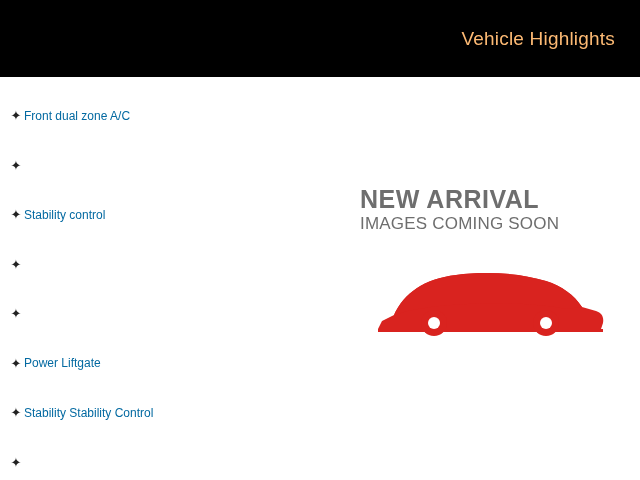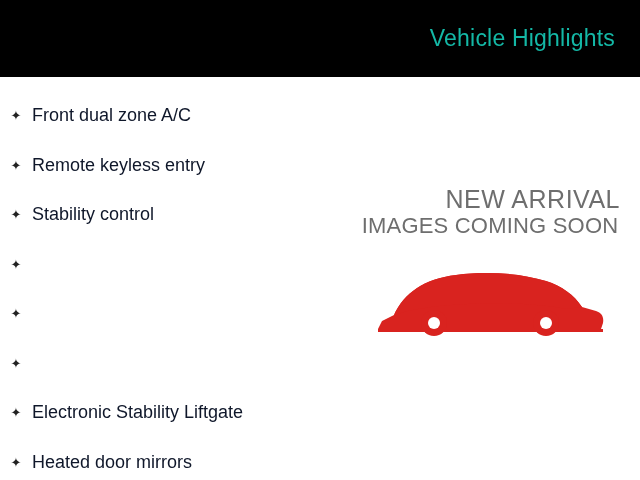--- a/index.html
+++ b/index.html
@@ -26,22 +26,22 @@
     width: 640px;
     height: 77px;
     background: #000000;
     display: flex;
     align-items: center;
     justify-content: flex-end;
     box-sizing: border-box;
     padding-right: 25px;
   }
   .header-title {
-    color: #14b8a6;
-    font-size: 23px;
+    color: #fdba74;
+    font-size: 19px;
     font-weight: normal;
     letter-spacing: 0.2px;
   }
   .content {
     position: absolute;
     top: 77px;
     left: 0;
     width: 640px;
     height: 403px;
   }
@@ -60,43 +60,42 @@
   }
   .star-icon {
     width: 16px;
     color: #222222;
     font-size: 13px;
     line-height: 1;
     text-align: center;
     flex: 0 0 16px;
   }
   .feature-label {
-    margin-left: 8px;
-    font-size: 18px;
-    color: #0f172a;
+    font-size: 12px;
+    color: #0369a1;
     white-space: nowrap;
   }
   .image-placeholder {
     position: absolute;
     left: 360px;
     top: 110px;
     width: 260px;
     height: 170px;
   }
   .na-title {
-    text-align: right;
+    text-align: left;
     font-size: 25px;
     color: #6e6e6e;
     letter-spacing: 0.5px;
-    font-weight: normal;
+    font-weight: bold;
     line-height: 1;
   }
   .na-sub {
-    text-align: center;
-    font-size: 22px;
+    text-align: left;
+    font-size: 17px;
     color: #6e6e6e;
     letter-spacing: 0.2px;
     margin-top: 3px;
     line-height: 1;
   }
   .car-wrap {
     position: absolute;
     left: 0;
     top: 62px;
     width: 260px;
@@ -116,48 +115,47 @@
 
     <div class="features">
 
       <div class="feature-row">
         <span class="star-icon">✦</span>
         <span class="feature-label">Front dual zone A/C</span>
       </div>
 
       <div class="feature-row">
         <span class="star-icon">✦</span>
-        <span class="feature-label">Remote keyless entry</span>
       </div>
 
       <div class="feature-row">
         <span class="star-icon">✦</span>
         <span class="feature-label">Stability control</span>
       </div>
 
       <div class="feature-row">
         <span class="star-icon">✦</span>
       </div>
 
       <div class="feature-row">
         <span class="star-icon">✦</span>
       </div>
 
       <div class="feature-row">
         <span class="star-icon">✦</span>
+        <span class="feature-label">Power Liftgate</span>
       </div>
 
       <div class="feature-row">
         <span class="star-icon">✦</span>
-        <span class="feature-label">Electronic Stability Liftgate</span>
+        <span class="feature-label">Stability Stability Control</span>
       </div>
 
       <div class="feature-row">
         <span class="star-icon">✦</span>
-        <span class="feature-label">Heated door mirrors</span>
       </div>
 
     </div>
 
     <div class="image-placeholder">
       <div class="na-title">NEW ARRIVAL</div>
       <div class="na-sub">IMAGES COMING SOON</div>
       <div class="car-wrap">
         <svg width="260" height="90" viewBox="0 0 260 90" xmlns="http://www.w3.org/2000/svg">
           <path d="M30 80 L18 80 L22 72 L34 66 C44 44 64 30 96 26 C126 22 160 24 186 32 C202 37 214 46 222 58 L236 62 C242 64 244 68 243 74 L241 80 Z" fill="#d9231f"></path>

